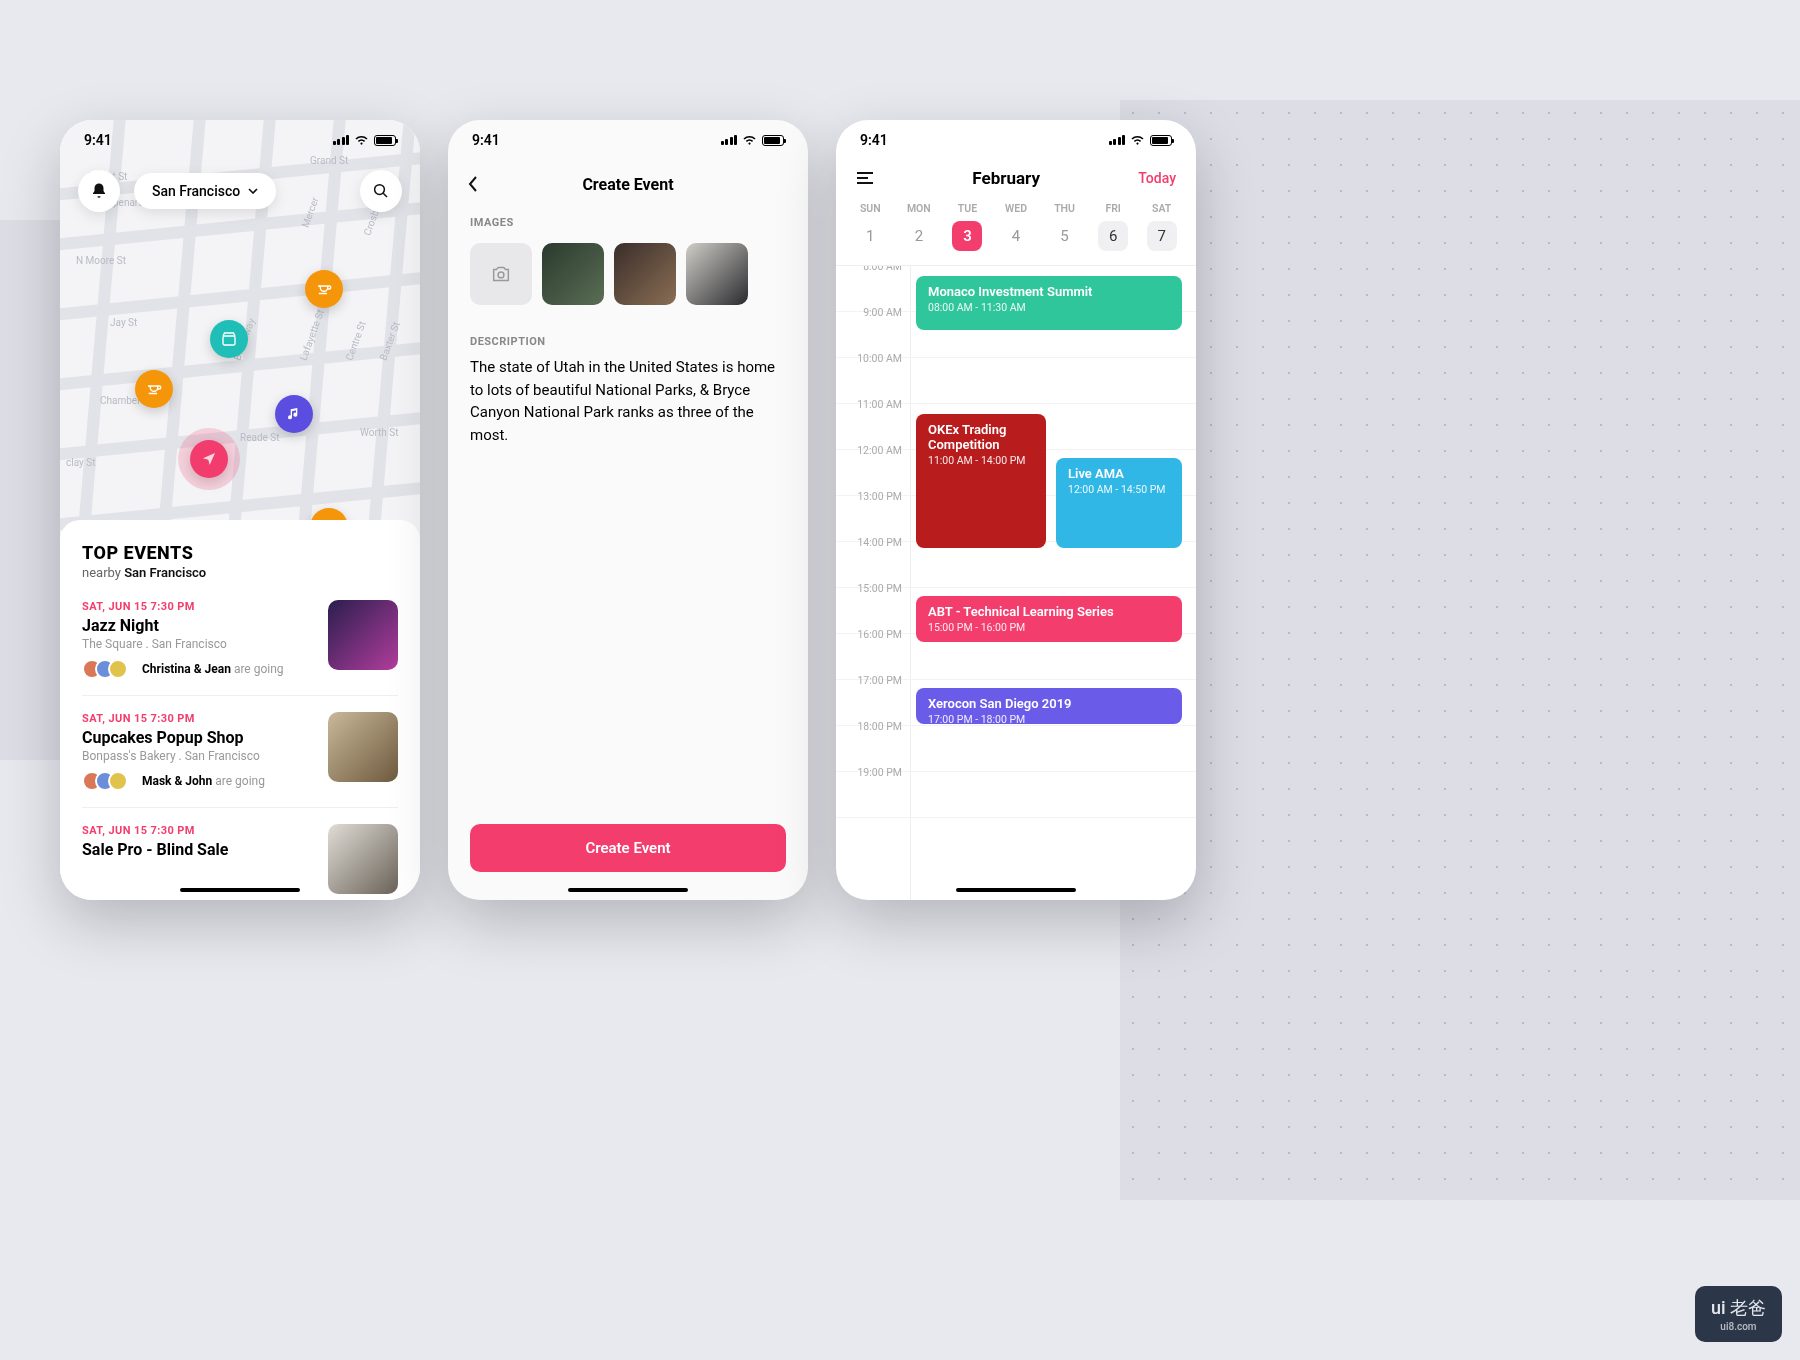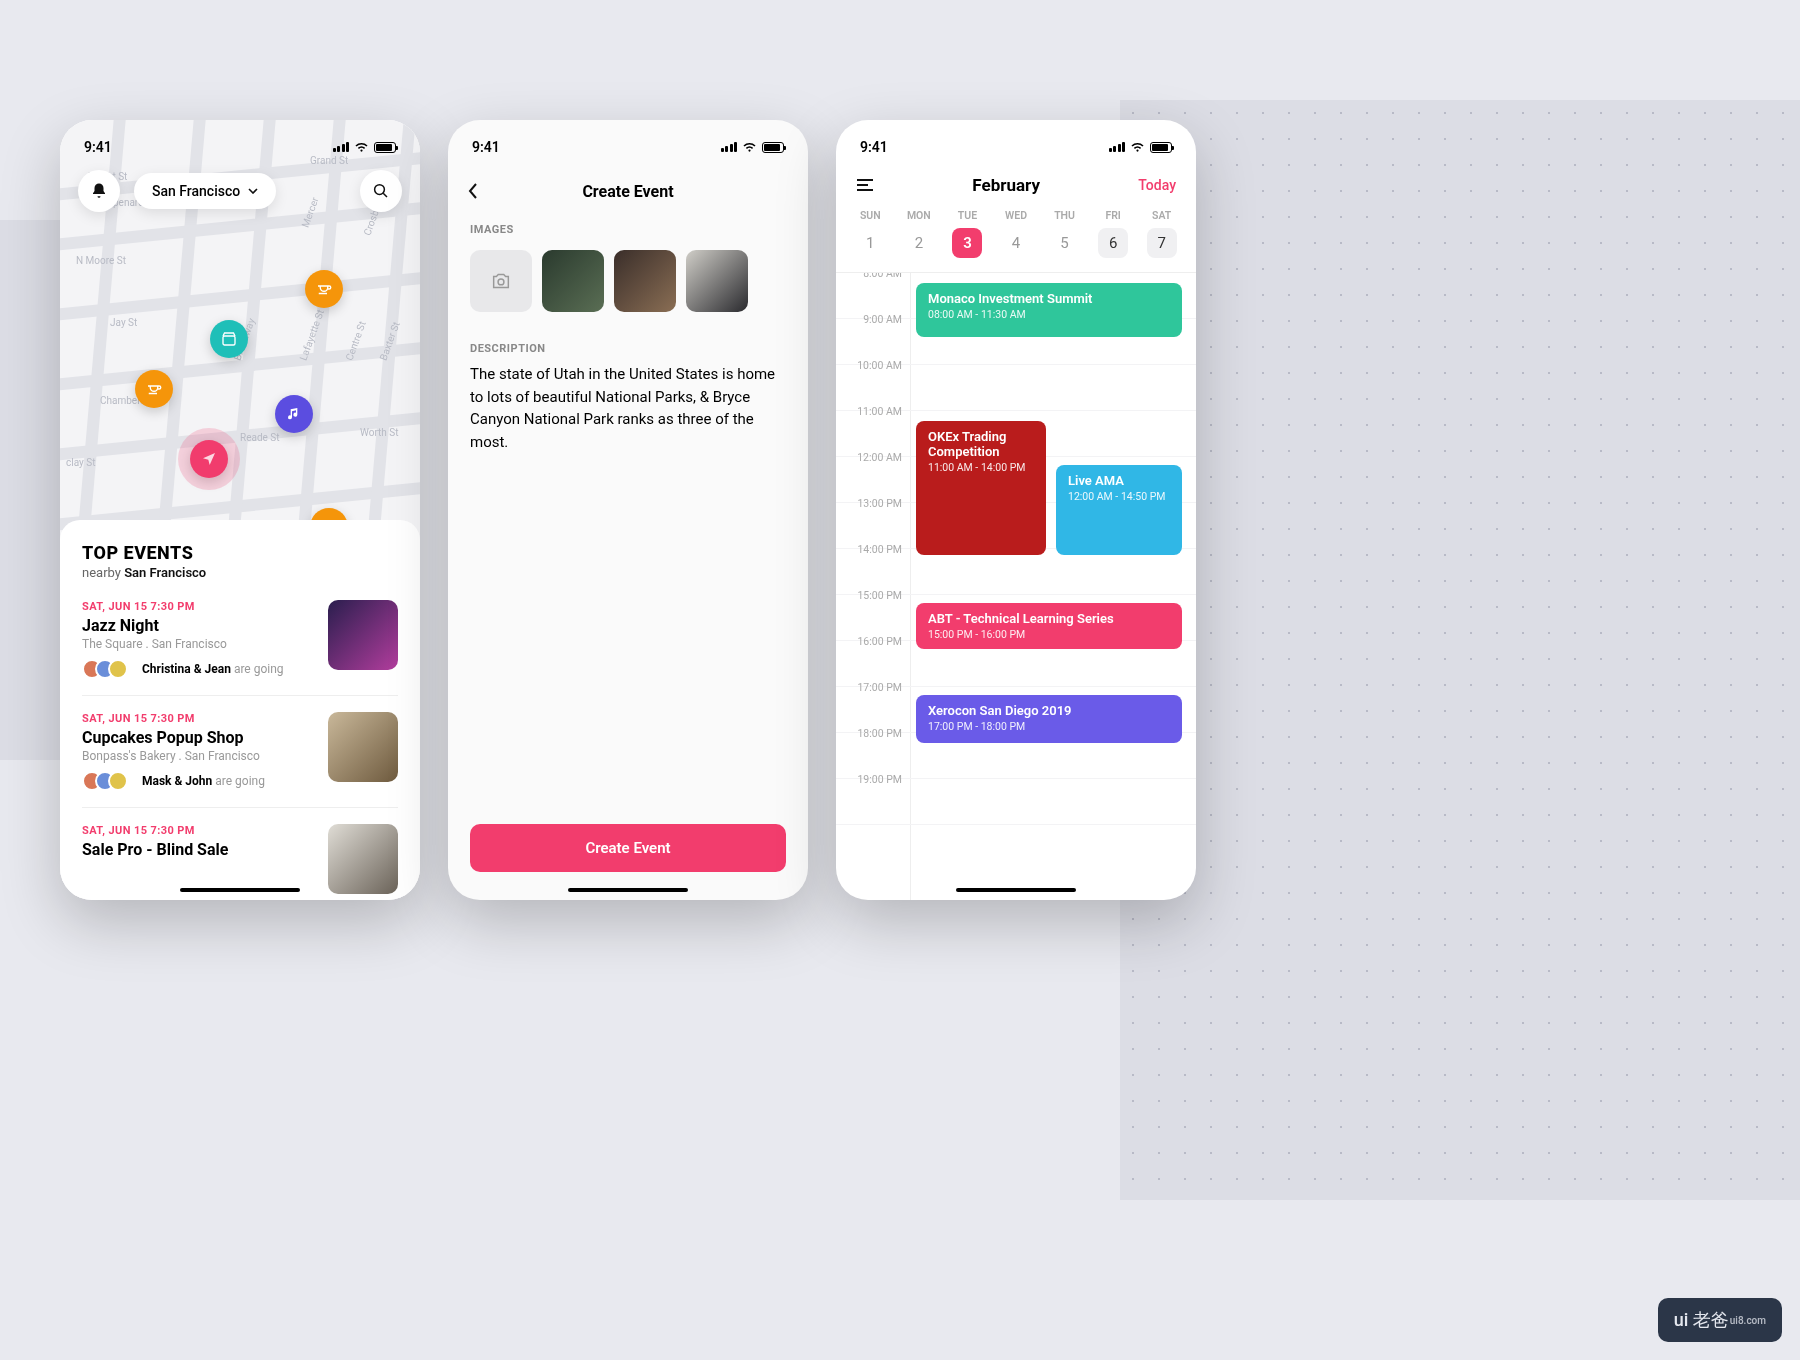--- a/index.html
+++ b/index.html
@@ -2,21 +2,21 @@
 <html><head>
 <meta charset="utf-8">
 <style>
 * { margin: 0; padding: 0; box-sizing: border-box; font-family: -apple-system, BlinkMacSystemFont, 'Segoe UI', Roboto, sans-serif; }
 body { background: #e8e9ef; width: 1800px; height: 1360px; position: relative; overflow: hidden; }
 .bg-panel { position: absolute; background: #dcdde5; }
 .bg1 { left: 0; top: 220px; width: 160px; height: 540px; }
 .bg2 { left: 1120px; top: 100px; width: 680px; height: 1100px; background-image: radial-gradient(circle, #b8bac7 1.5px, transparent 1.5px); background-size: 26px 26px; }
 .stage { position: absolute; left: 60px; top: 120px; display: flex; gap: 28px; }
 .phone { width: 360px; height: 780px; background: #fff; border-radius: 32px; box-shadow: 0 22px 60px rgba(0,0,0,.22); overflow: hidden; position: relative; display: flex; flex-direction: column; }
-.status-bar { height: 40px; display: flex; align-items: center; justify-content: space-between; padding: 0 24px; font-size: 14px; font-weight: 600; margin-top: 7px; }
+.status-bar { height: 40px; display: flex; align-items: center; justify-content: space-between; padding: 0 24px; font-size: 14px; font-weight: 600; }
 .status-icons { display: flex; gap: 5px; align-items: center; }
 .sig-bars { display: flex; gap: 1.5px; align-items: flex-end; }
 .sig-bars span { width: 3px; background: #000; border-radius: 1px; }
 .sig-bars span:nth-child(1){height:4px}.sig-bars span:nth-child(2){height:6px}.sig-bars span:nth-child(3){height:8px}.sig-bars span:nth-child(4){height:10px}
 .wifi-ic { width: 15px; height: 11px; }
 .batt { width: 22px; height: 11px; border: 1.3px solid #000; border-radius: 3px; position: relative; }
 .batt::after { content:''; position:absolute; right:-3px; top:3px; width:2px; height:4px; background:#000; border-radius:0 1px 1px 0; }
 .batt::before { content:''; position:absolute; left:1px; top:1px; bottom:1px; right:3px; background:#000; border-radius:1px; }
 .home-ind { position:absolute; bottom:8px; left:50%; transform:translateX(-50%); width:120px; height:4px; background:#000; border-radius:3px; }
 
@@ -70,21 +70,21 @@
 .day-wk { background:#f0f0f2; color:#333; }
 .timeline { flex:1; position:relative; overflow:hidden; border-top:1px solid #eee; }
 .time-grid { position:absolute; inset:0; }
 .time-row { position:absolute; left:0; right:0; height:46px; border-bottom:1px solid #f3f3f5; }
 .time-lbl { position:absolute; left:8px; width:58px; text-align:right; font-size:10.5px; color:#aaa; transform:translateY(-50%); }
 .time-line { position:absolute; left:74px; top:0; bottom:0; width:1px; background:#eee; }
 .cal-evt { position:absolute; left:80px; right:14px; border-radius:8px; padding:8px 12px; color:#fff; }
 .cal-evt-t { font-size:13px; font-weight:600; }
 .cal-evt-tm { font-size:10.5px; opacity:.9; margin-top:2px; }
 
-.watermark { position:absolute; right:18px; bottom:18px; background:#2b3648; color:#e4e7ee; padding:10px 16px; border-radius:10px; font-size:18px; font-weight:500; display:flex; flex-direction:row; align-items:center; gap:1px; }
+.watermark { position:absolute; right:18px; bottom:18px; background:#2b3648; color:#e4e7ee; padding:10px 16px; border-radius:10px; font-size:18px; font-weight:500; display:flex; flex-direction:column; align-items:center; gap:1px; }
 .watermark small { font-size:10px; opacity:.75; }
 </style>
 </head>
 <body>
 
 <div class="bg-panel bg1"></div>
 <div class="bg-panel bg2"></div>
 
 <div class="stage">
 
@@ -380,21 +380,21 @@
             <div class="cal-evt-tm">11:00 AM - 14:00 PM</div>
           </div>
           <div class="cal-evt" style="background: rgb(48, 183, 230); top: 192px; height: 90px; left: 220px; right: 14px;">
             <div class="cal-evt-t">Live AMA</div>
             <div class="cal-evt-tm">12:00 AM - 14:50 PM</div>
           </div>
           <div class="cal-evt" style="background: rgb(242, 61, 109); top: 330px; height: 46px; left: 80px; right: 14px;">
             <div class="cal-evt-t">ABT - Technical Learning Series</div>
             <div class="cal-evt-tm">15:00 PM - 16:00 PM</div>
           </div>
-          <div class="cal-evt" style="background: rgb(106, 91, 232); top: 422px; height: 48px; left: 80px; right: 14px;">
+          <div class="cal-evt" style="background: rgb(106, 91, 232); top: 422px; height: 36px; left: 80px; right: 14px;">
             <div class="cal-evt-t">Xerocon San Diego 2019</div>
             <div class="cal-evt-tm">17:00 PM - 18:00 PM</div>
           </div>
         </div>
   </div>
   <div class="home-ind"></div>
 </div>
 
 </div>
 

